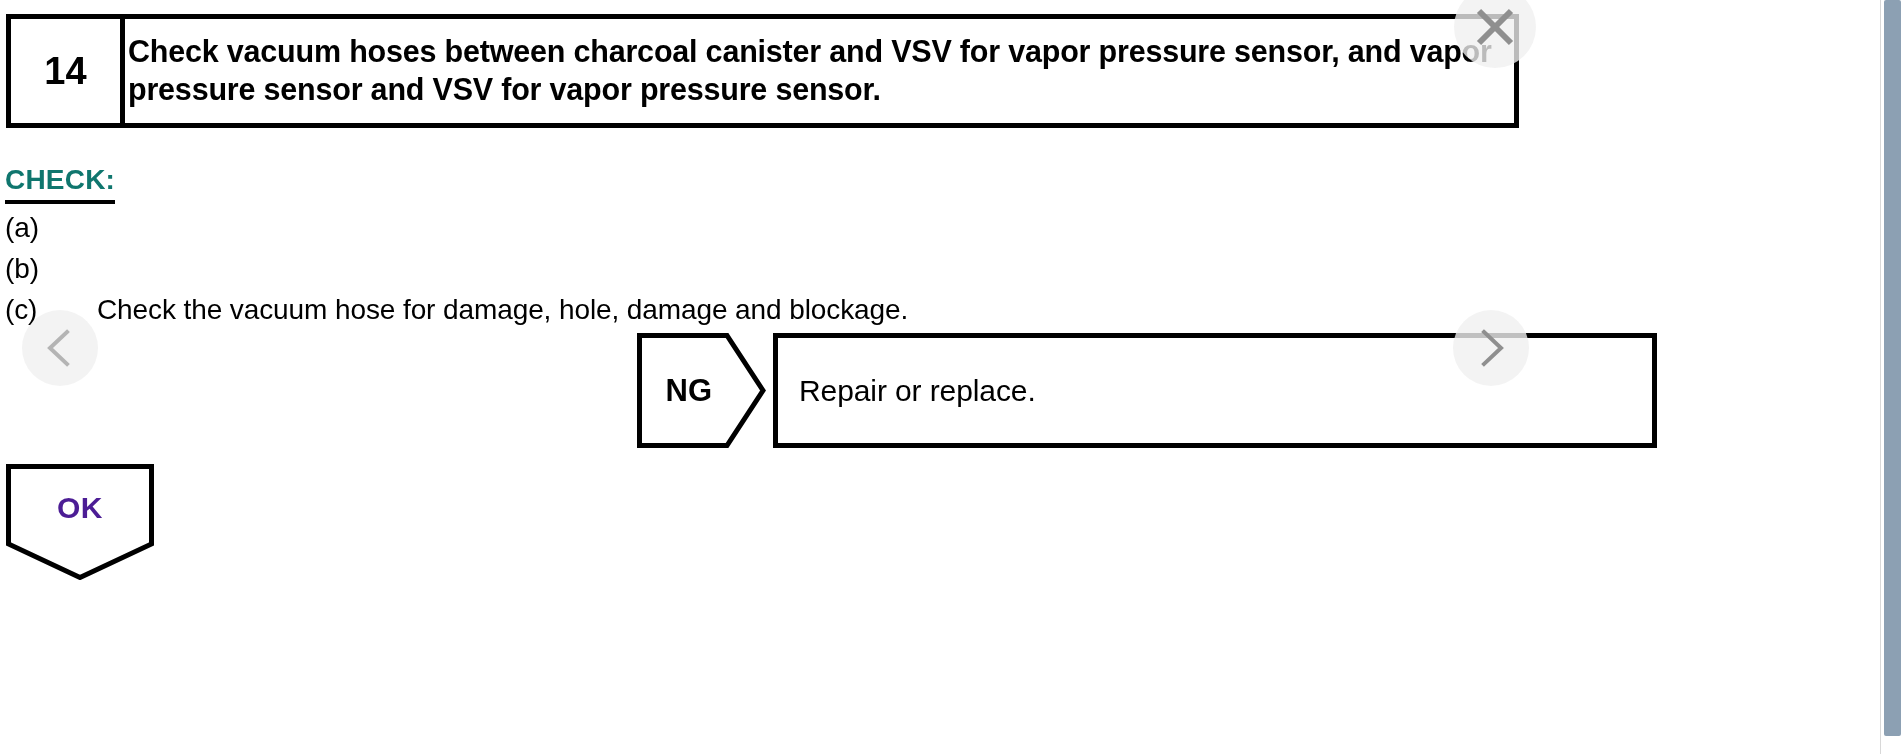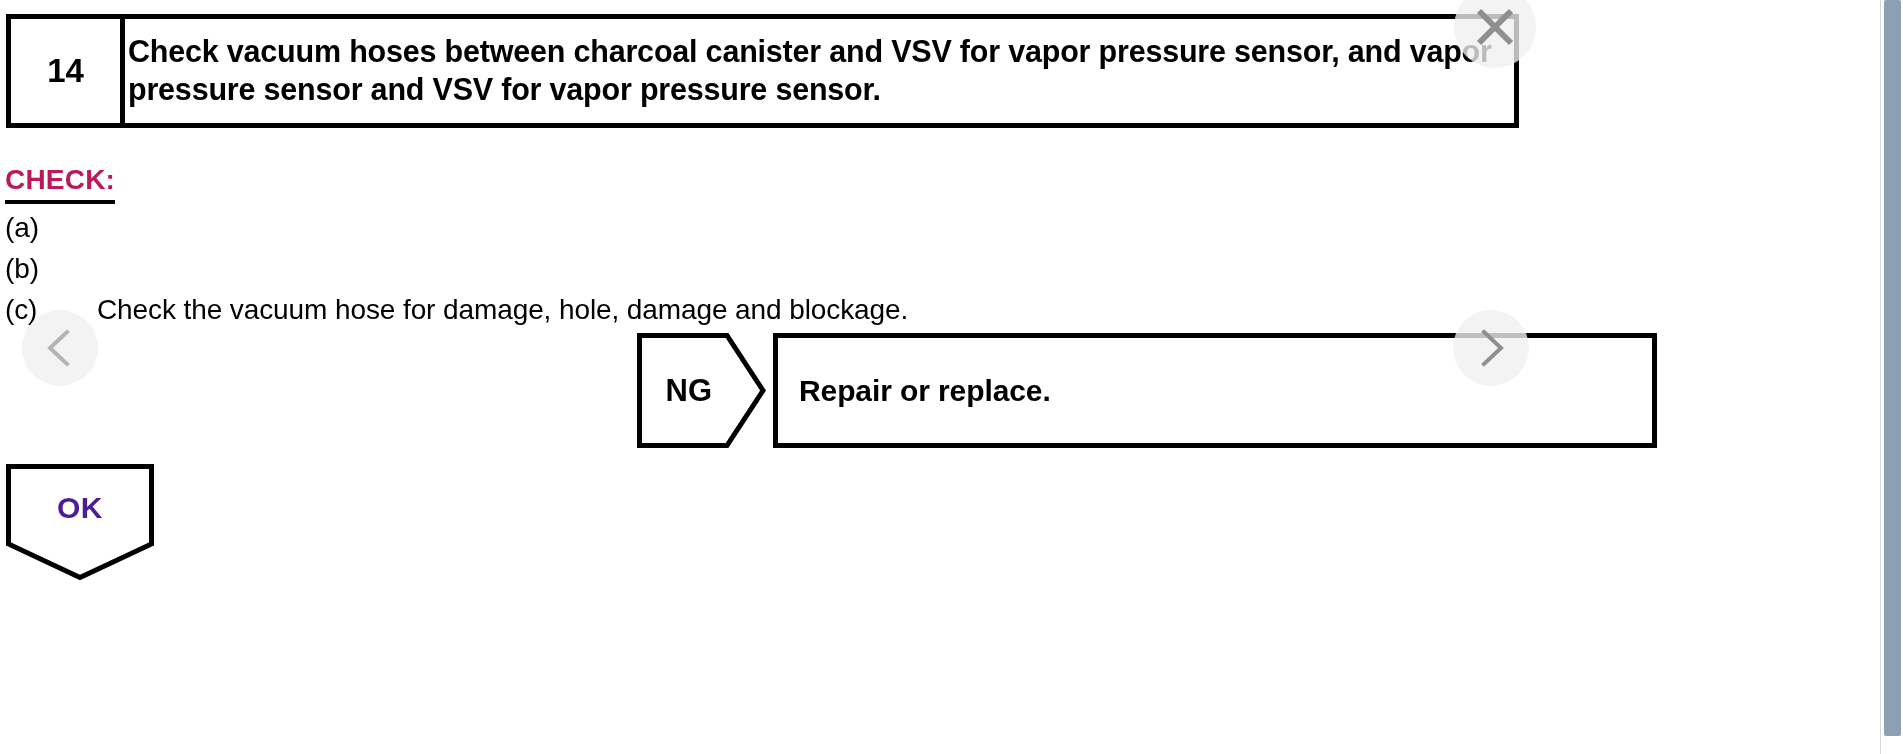--- a/index.html
+++ b/index.html
@@ -40,21 +40,21 @@
   .step-num-cell {
     width: 114px;
     min-width: 114px;
     border-right: 5px solid #000000;
     box-sizing: border-box;
     display: flex;
     align-items: center;
     justify-content: center;
   }
   .step-num {
-    font-size: 33px;
+    font-size: 38px;
     font-weight: bold;
     color: #000000;
     letter-spacing: 0px;
   }
   .step-title-cell {
     flex: 1;
     display: flex;
     align-items: center;
     padding: 0 10px 0 3px;
     box-sizing: border-box;
@@ -67,21 +67,21 @@
     letter-spacing: -0.2px;
   }
 
   
   .check-heading {
     position: absolute;
     left: 5px;
     top: 163px;
     font-size: 28px;
     font-weight: bold;
-    color: #be185d;
+    color: #0f766e;
     letter-spacing: 0.2px;
     padding-bottom: 3px;
     border-bottom: 4px solid #000000;
     display: inline-block;
     line-height: 1.22;
   }
 
   
   .check-list {
     position: absolute;
@@ -143,21 +143,21 @@
     height: 115px;
     border: 5px solid #000000;
     box-sizing: border-box;
     background: #ffffff;
     display: flex;
     align-items: center;
     padding-left: 21px;
   }
   .ng-result-text {
     font-size: 30px;
-    font-weight: bold;
+    font-weight: normal;
     color: #000000;
     letter-spacing: -0.1px;
   }
 
   
   .ok-shape {
     position: absolute;
     left: 6px;
     top: 464px;
     width: 148px;

